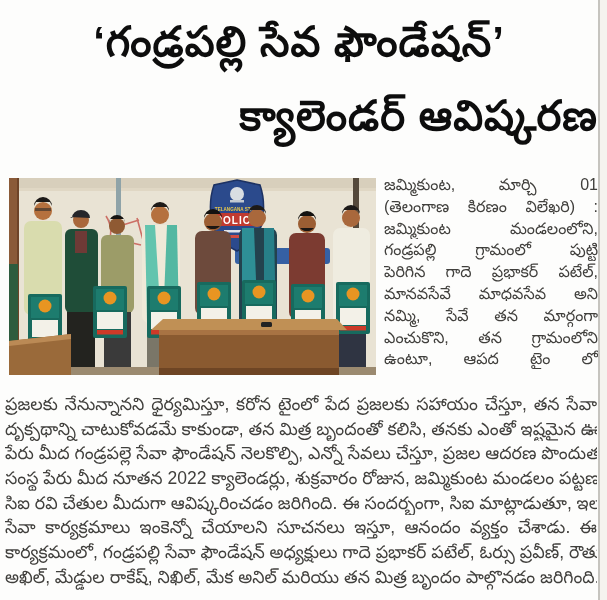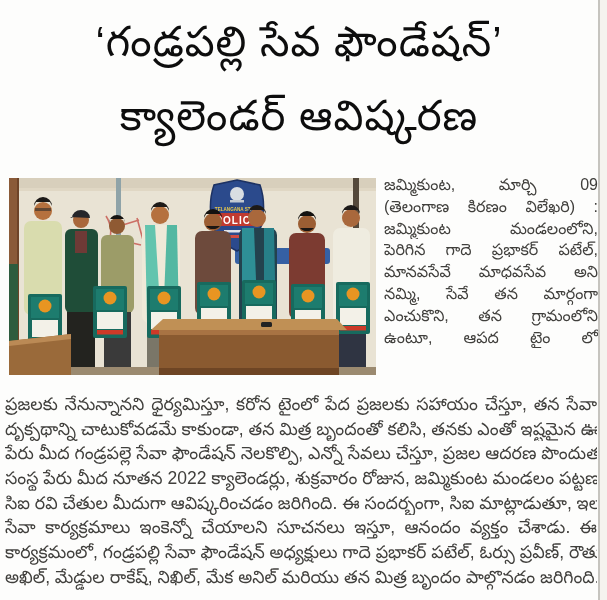--- a/index.html
+++ b/index.html
@@ -8,22 +8,22 @@
     background:#fdfdfc;
     font-family:"Liberation Sans","DejaVu Sans",sans-serif;
   }
   .page{position:absolute;inset:0;}
   
   .gutter{position:absolute;top:0;right:0;width:8px;height:600px;background:#f5f3ee;}
   .right-rule{position:absolute;top:0;left:598px;width:2px;height:600px;background:#c6c4bf;}
 
   
   .headline{position:absolute;top:4px;left:0;width:598px;text-align:center;color:#0d0d0d;}
-  .headline .h1{font-size:42px;font-weight:normal;line-height:76px;letter-spacing:1px;}
-  .headline .h2{font-size:42px;font-weight:normal;line-height:72px;letter-spacing:1px;}
+  .headline .h1{font-size:42px;font-weight:bold;line-height:76px;letter-spacing:1px;}
+  .headline .h2{font-size:42px;font-weight:bold;line-height:72px;letter-spacing:1px;text-align:right;}
 
   
   .photo{position:absolute;left:9px;top:178px;width:367px;height:197px;background:#e9e3d4;overflow:hidden;}
   .photo svg{display:block;}
 
   
   .col{position:absolute;left:384px;top:174px;width:214px;color:#403f3c;}
   .col .ln{
     font-size:16px;line-height:21.8px;height:21.8px;overflow:hidden;
     text-align:justify;text-align-last:justify;white-space:nowrap;
@@ -218,23 +218,24 @@
       </g>
 
       <g>
         <polygon points="0,163 62,156 62,197 0,197" fill="#9a6a3a"></polygon>
         <polygon points="0,163 62,156 62,161 0,168" fill="#bb8a55"></polygon>
       </g>
     </svg>
   </div>
 
   <div class="col">
-    <div class="ln">జమ్మికుంట, మార్చి 09</div>
+    <div class="ln">జమ్మికుంట, మార్చి 01</div>
     <div class="ln">(తెలంగాణ కిరణం విలేఖరి) :</div>
     <div class="ln">జమ్మికుంట మండలంలోని,</div>
+    <div class="ln">గండ్రపల్లి గ్రామంలో పుట్టి</div>
     <div class="ln">పెరిగిన గాదె ప్రభాకర్ పటేల్,</div>
     <div class="ln">మానవసేవే మాధవసేవ అని</div>
     <div class="ln">నమ్మి, సేవే తన మార్గంగా</div>
     <div class="ln">ఎంచుకొని, తన గ్రామంలోని</div>
     <div class="ln">ఉంటూ, ఆపద టైం లో</div>
   </div>
 
   <div class="bodytxt">
     <div class="ln">ప్రజలకు నేనున్నానని ధైర్యమిస్తూ, కరోన టైంలో పేద ప్రజలకు సహాయం చేస్తూ, తన సేవా</div>
     <div class="ln">దృక్పథాన్ని చాటుకోవడమే కాకుండా, తన మిత్ర బృందంతో కలిసి, తనకు ఎంతో ఇష్టమైన ఊరు</div>

